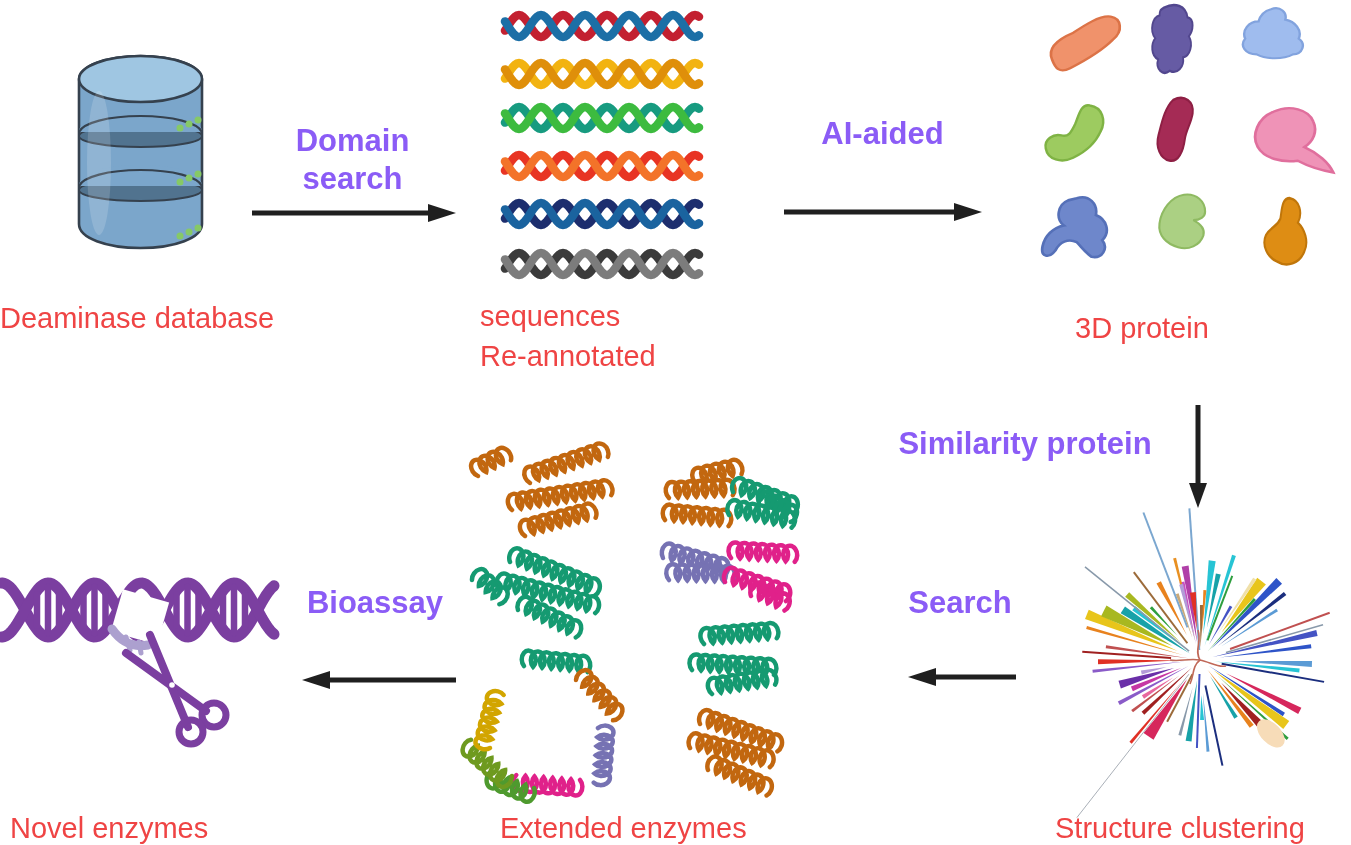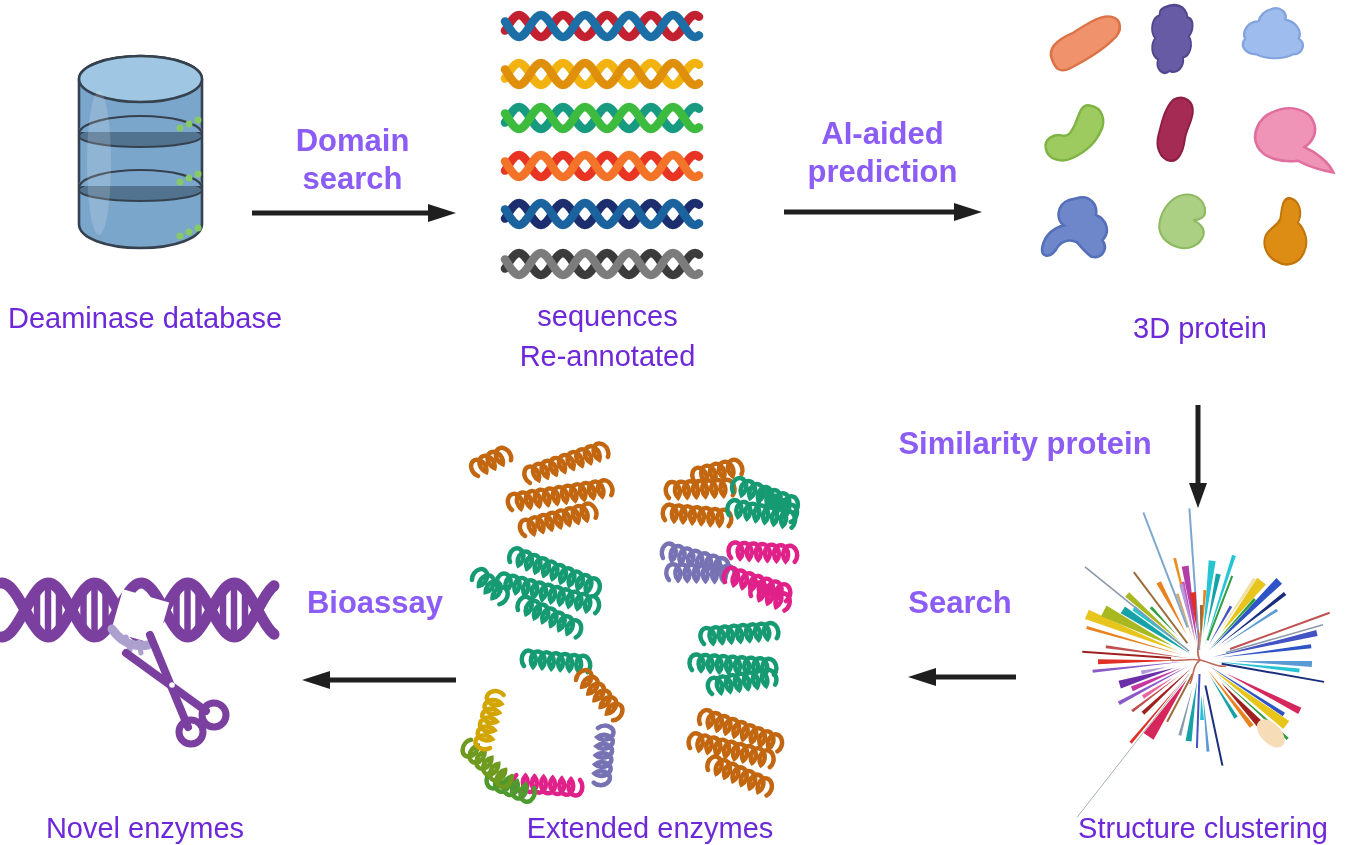--- a/index.html
+++ b/index.html
@@ -1,19 +1,19 @@
 <!DOCTYPE html>
 <html><head>
 <meta charset="utf-8">
 <style>
   html,body{margin:0;padding:0;background:#fff;}
   #canvas{position:relative;width:1351px;height:845px;background:#fff;overflow:hidden;
           font-family:"Liberation Sans",sans-serif;}
   .abs{position:absolute;}
-  .lbl{position:absolute;color:#6d28d9;font-size:29px;line-height:40px;text-align:center;
+  .lbl{position:absolute;color:#ef4444;font-size:29px;line-height:40px;
        font-weight:400;white-space:nowrap;}
   .lbl-bold{position:absolute;color:#8b5cf6;font-size:31px;line-height:38px;text-align:center;
        font-weight:700;white-space:nowrap;}
   svg{display:block;overflow:visible;}
 </style>
 </head>
 <body>
 
 <div id="canvas">
 
@@ -78,21 +78,20 @@
         <polyline points="0,13.4 2,16.4 4,19.6 6,22.6 8,25.2 10,27.3 12,28.6 14,29.0 16,28.6 18,27.3 20,25.2 22,22.6 24,19.6 26,16.4 28,13.4 30,10.8 32,8.7 34,7.4 36,7.0 38,7.4 40,8.7 42,10.8 44,13.4 46,16.4 48,19.6 50,22.6 52,25.2 54,27.3 56,28.6 58,29.0 60,28.6 62,27.3 64,25.2 66,22.6 68,19.6 70,16.4 72,13.4 74,10.8 76,8.7 78,7.4 80,7.0 82,7.4 84,8.7 86,10.8 88,13.4 90,16.4 92,19.6 94,22.6 96,25.2 98,27.3 100,28.6 102,29.0 104,28.6 106,27.3 108,25.2 110,22.6 112,19.6 114,16.4 116,13.4 118,10.8 120,8.7 122,7.4 124,7.0 126,7.4 128,8.7 130,10.8 132,13.4 134,16.4 136,19.6 138,22.6 140,25.2 142,27.3 144,28.6 146,29.0 148,28.6 150,27.3 152,25.2 154,22.6 156,19.6 158,16.4 160,13.4 162,10.8 164,8.7 166,7.4 168,7.0 170,7.4 172,8.7 174,10.8 176,13.4 178,16.4 180,19.6 182,22.6 184,25.2 186,27.3 188,28.6 190,29.0 192,28.6 194,27.3" fill="none" stroke="#7C7C7C" stroke-width="8.5" stroke-linecap="round"></polyline>
       </svg>
     </div>
   <div class="lbl" style="left:480px;top:296px;width:255px">
     <div>sequences</div>
     <div>Re-annotated</div>
   </div>
 
   <div class="lbl-bold" style="left:775px;top:115px;width:215px">
     <div>AI-aided</div>
-    <div>prediction</div>
   </div>
   <svg class="abs" style="left:782px;top:202px" width="200" height="20">
     <line x1="2" y1="10" x2="174" y2="10" stroke-width="5" stroke="#1f1f1f"></line>
     <polygon points="172,1 200,10 172,19" fill="#1f1f1f"></polygon>
   </svg>
 
   <div id="blobs">
       <svg width="96" height="80" viewBox="0 0 90 80" preserveAspectRatio="none" style="position:absolute;left:1036px;top:6px">
         <path d="M15,60 C10,45 25,35 35,30 C45,22 60,10 70,12 C80,14 82,28 72,38 C62,50 45,62 32,70 C22,76 18,70 15,60 Z" fill="#F0926B" stroke="#DC7347" stroke-width="2.5" transform="scale(1,0.89)"></path>
       </svg>

